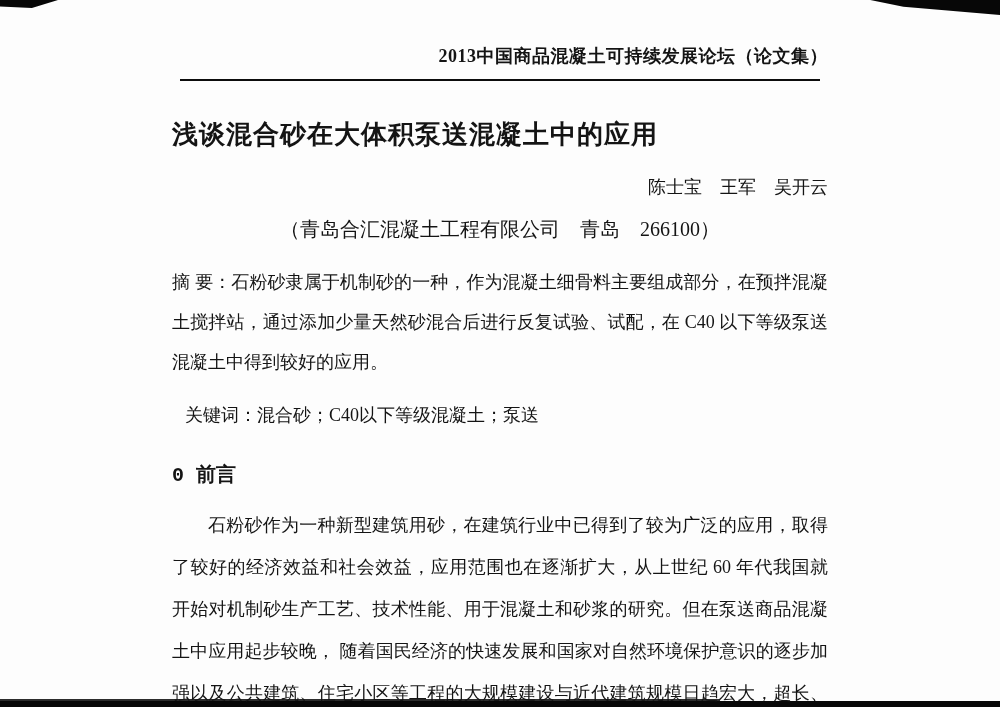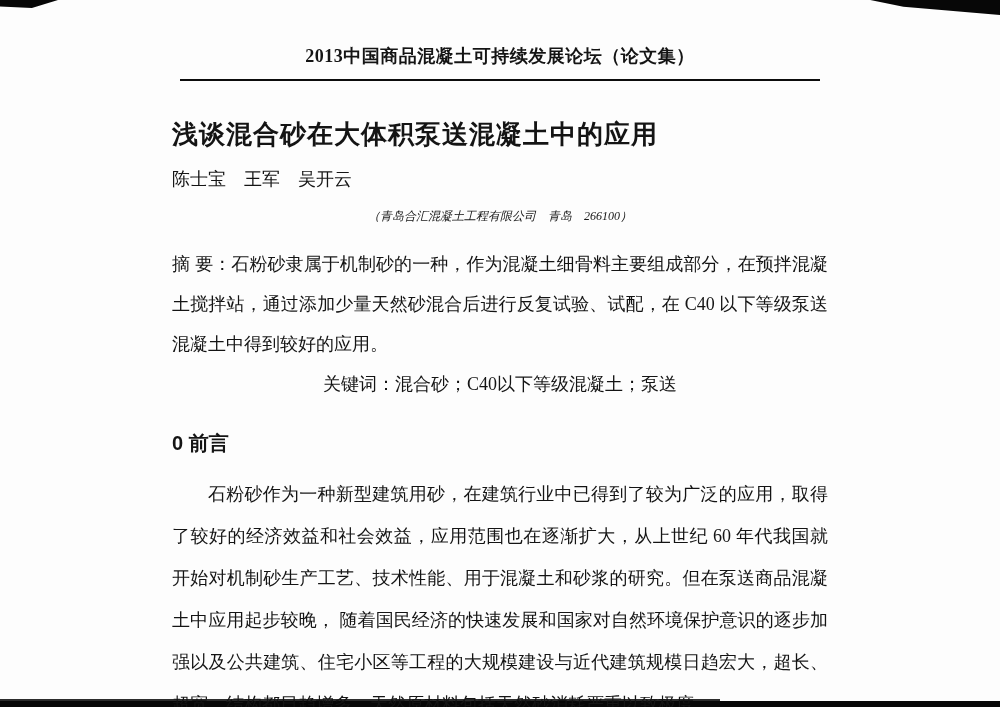--- a/index.html
+++ b/index.html
@@ -35,68 +35,67 @@
   }
 
   .content {
     position: absolute;
     left: 172px;
     top: 0;
     width: 656px;
   }
   .conf-header {
     margin-top: 44px;
-    text-align: center;
+    text-align: right;
     font-size: 18px;
     font-weight: 700;
     letter-spacing: .5px;
   }
   .header-rule {
     width: 640px;
     margin: 11px auto 0 auto;
     border: 0;
     border-top: 2.5px solid #0c0c0c;
   }
   .paper-title {
     margin: 36px 0 0 0;
     font-family: "Liberation Sans", "DejaVu Sans", sans-serif;
     font-size: 26px;
     font-weight: 700;
     letter-spacing: 1px;
   }
   .authors {
-    margin-top: 15px;
-    text-align: left;
+    margin-top: 23px;
+    text-align: right;
     font-size: 18px;
   }
   .affiliation {
     margin-top: 17px;
     text-align: center;
-    font-size: 12px;
-    font-style: italic;
+    font-size: 20px;
   }
   .abstract {
     margin: 19px 0 0 0;
     font-size: 18px;
     line-height: 40px;
     text-align: justify;
   }
   .abstract .label, .keywords .label {
     font-weight: 400;
     font-family: "Liberation Sans", "DejaVu Sans", sans-serif;
   }
   .keywords {
-    margin: 0;
+    margin: 13px;
     font-size: 18px;
     line-height: 40px;
-    text-align: center;
+    text-align: left;
   }
   .section-heading {
     margin: 26px 0 0 0;
-    font-family: Liberation Sans, sans-serif;
+    font-family: Liberation Mono, monospace;
     font-size: 20px;
     font-weight: 700;
   }
   .body-para {
     margin: 16px 0 0 0;
     font-size: 18px;
     line-height: 42px;
     text-align: justify;
     text-indent: 2em;
   }

